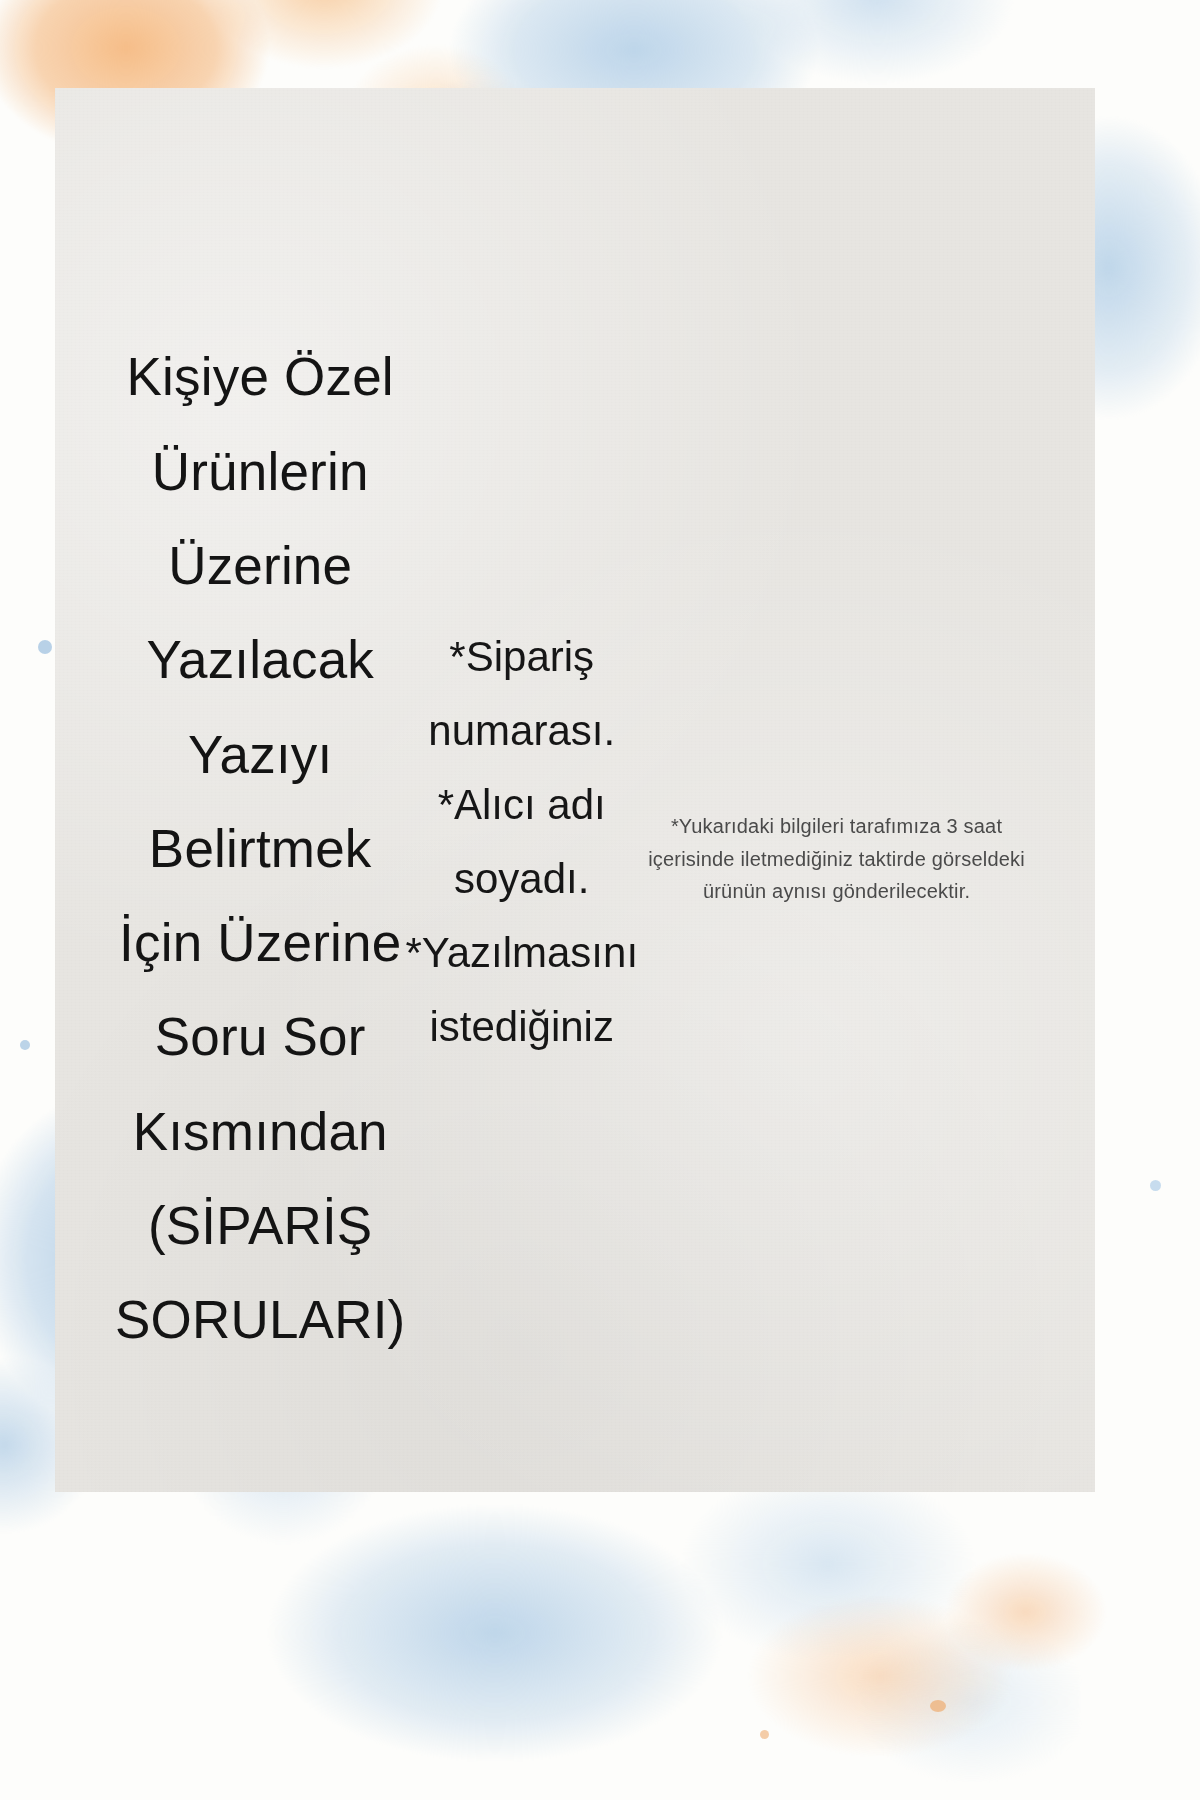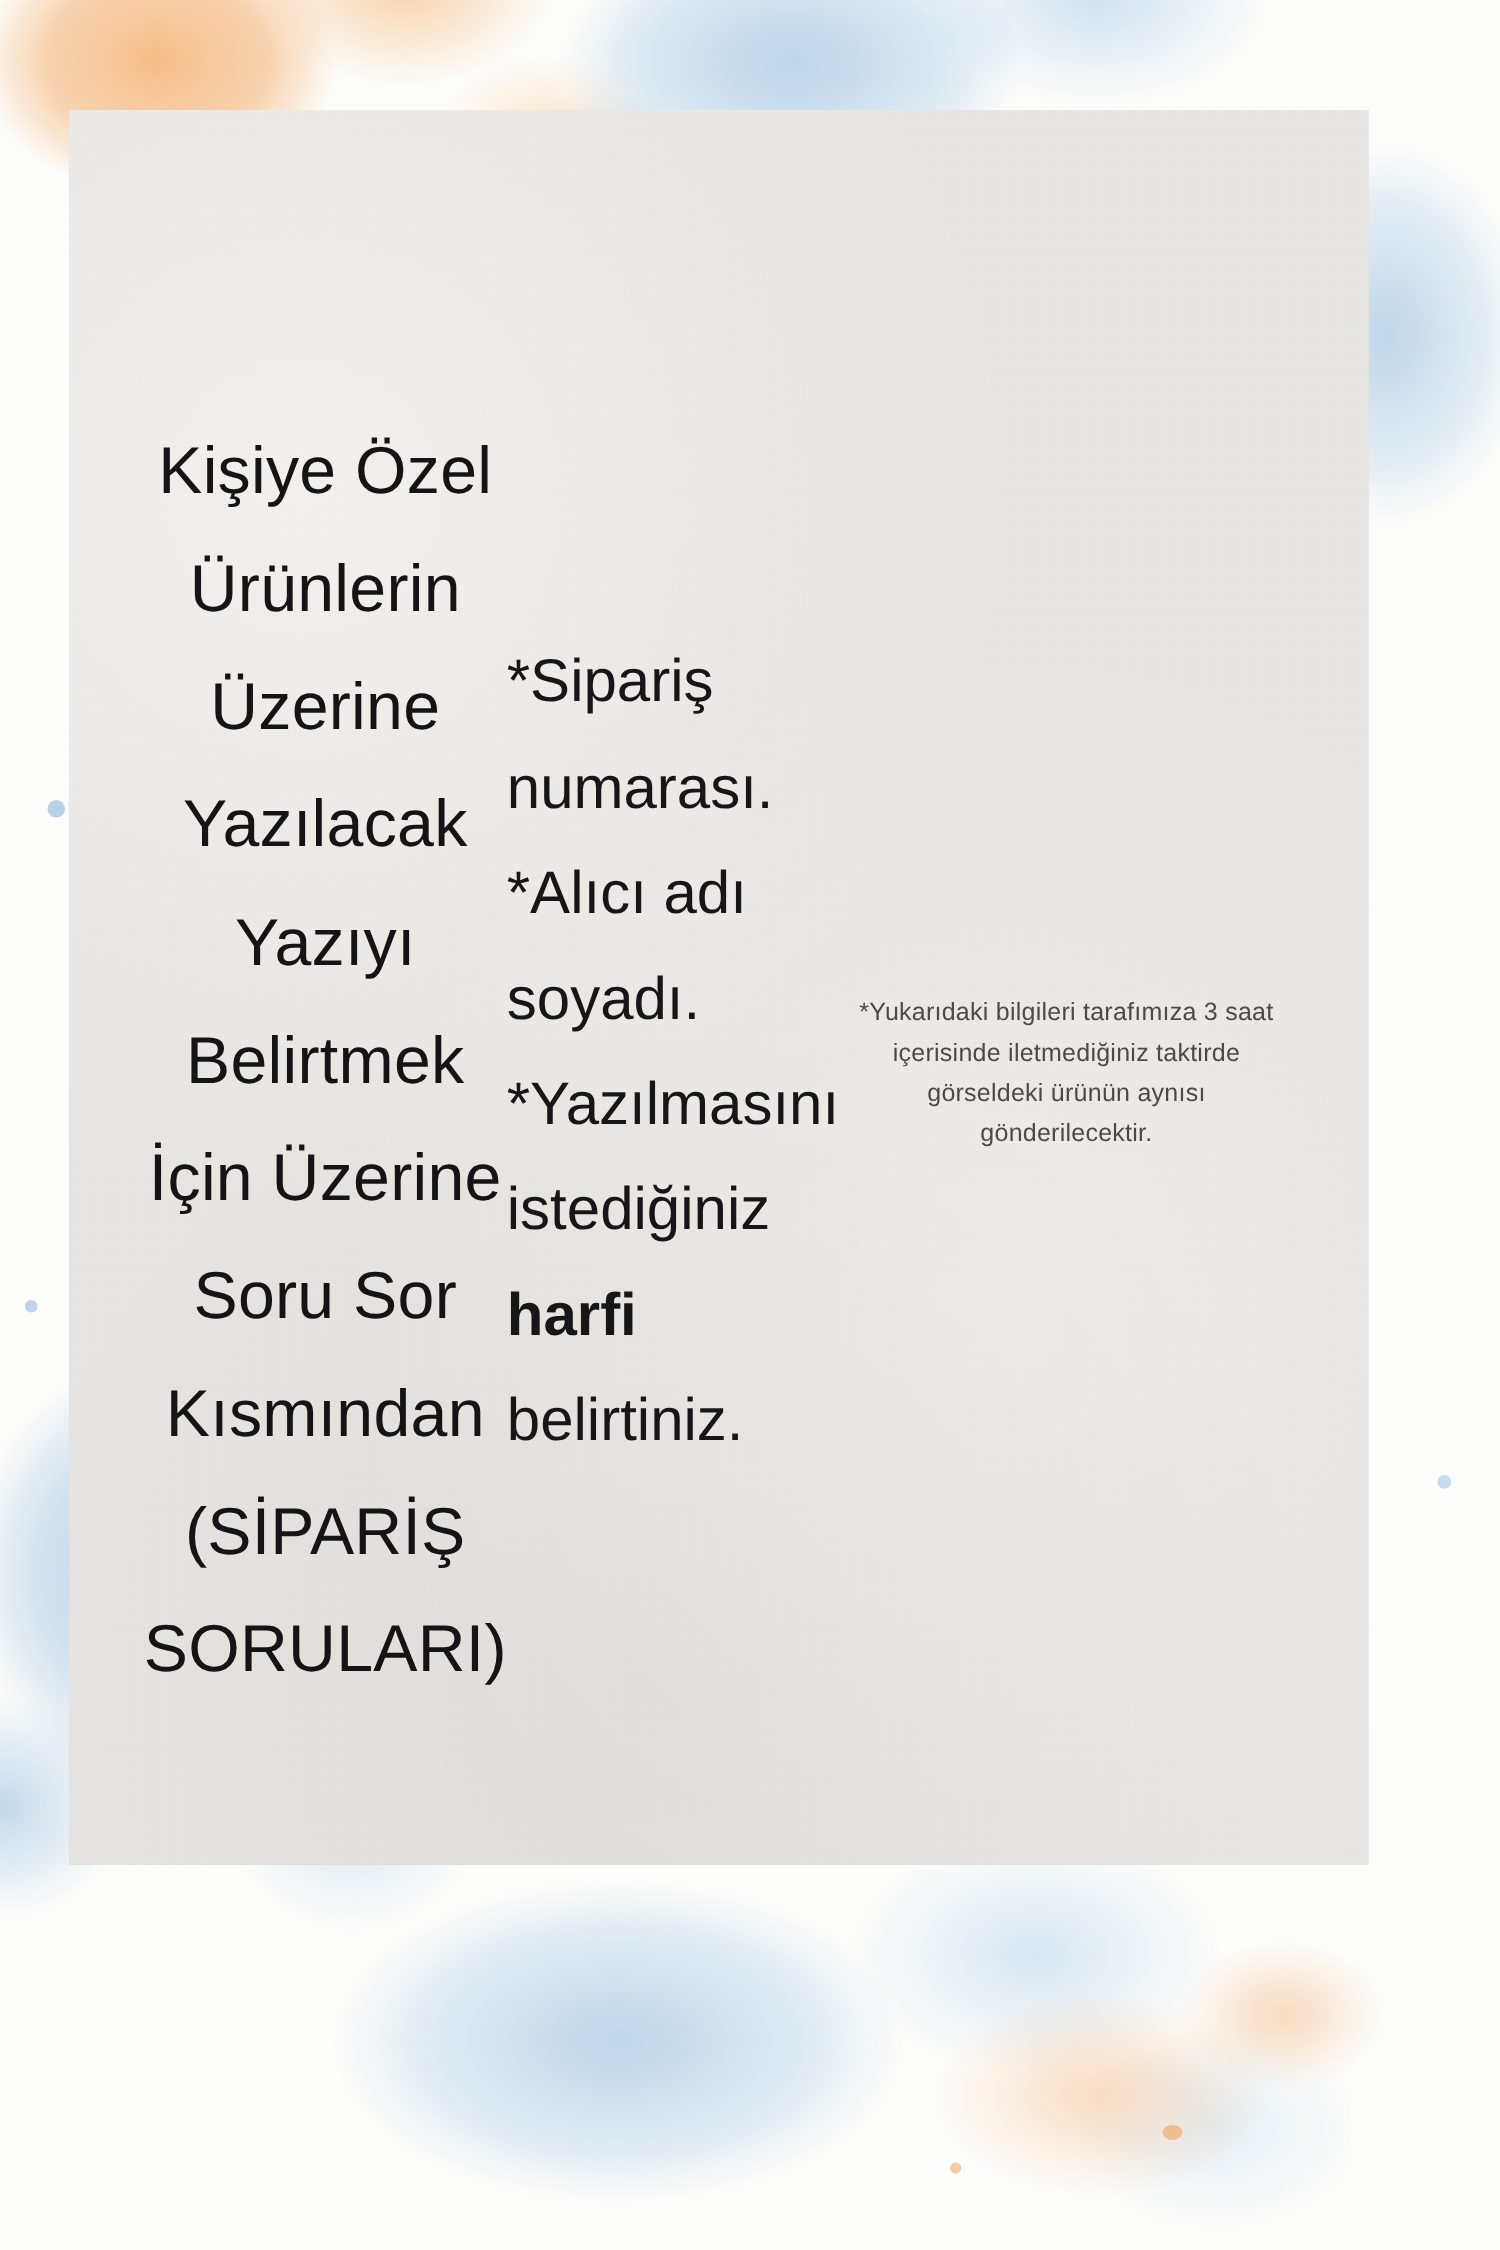--- a/index.html
+++ b/index.html
@@ -144,24 +144,25 @@
     font-weight: 400;
     color: #141414;
     text-align: center;
     letter-spacing: 0.2px;
   }
 
   .bullets {
     position: relative;
     margin: 0;
     padding-top: 104px;
-    font-size: 48px;
+    font-size: 42px;
     line-height: 1.76;
     font-weight: 400;
     color: #161616;
+    text-align: center;
   }
 
   .bullets .strong {
     font-weight: 700;
   }
 
   .footnote {
     position: relative;
     margin: 0;
     padding-top: 138px;
@@ -200,21 +201,18 @@
       <span>Üzerine Yazılacak Yazıyı</span><br>
       <span>Belirtmek İçin Üzerine</span><br>
       <span>Soru Sor Kısmından</span><br>
       <span>(SİPARİŞ SORULARI)</span>
     </h1>
 
     <div class="bullets">
       <div>*Sipariş numarası.</div>
       <div>*Alıcı adı soyadı.</div>
       <div>*Yazılmasını istediğiniz</div>
-      <div>
-        <span class="strong">harfi</span><span> belirtiniz.</span>
-      </div>
     </div>
 
     <p class="footnote">*Yukarıdaki bilgileri tarafımıza 3 saat içerisinde iletmediğiniz taktirde görseldeki ürünün aynısı gönderilecektir.</p>
   </div>
 
 </div>
 
 </body></html>

